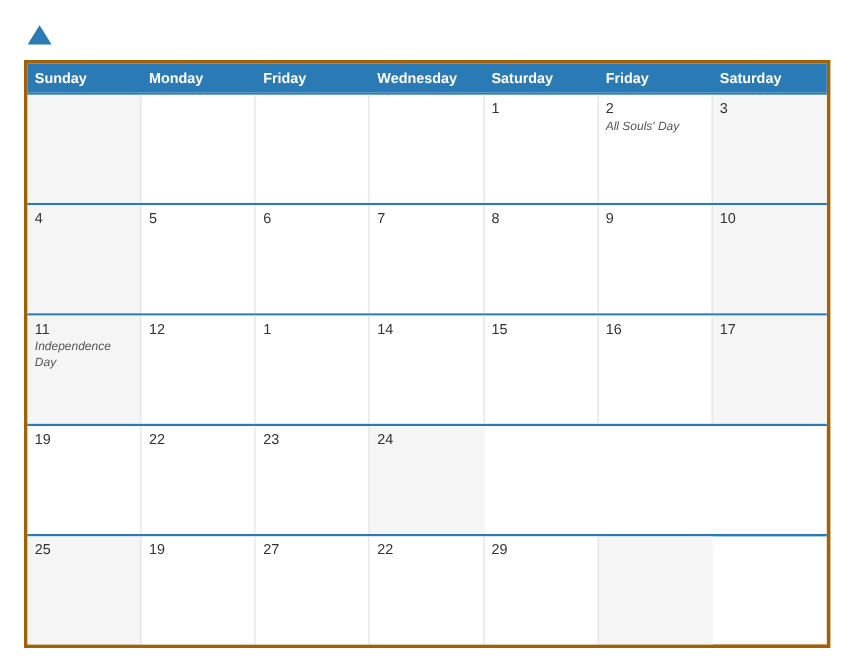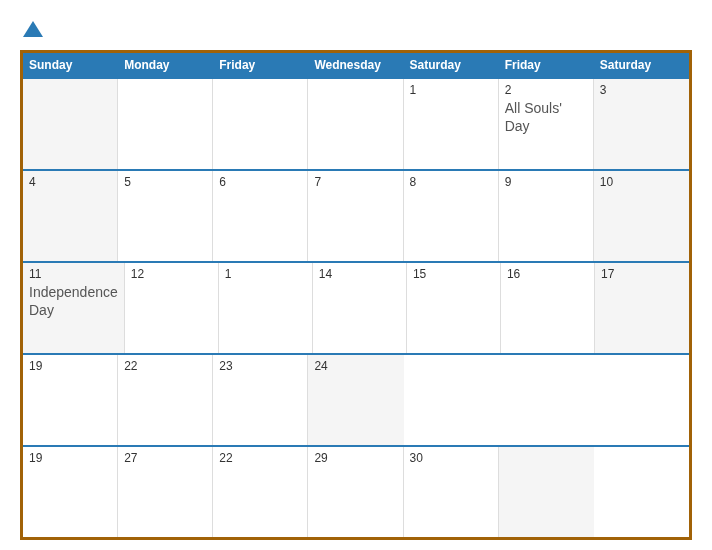--- a/index.html
+++ b/index.html
@@ -103,24 +103,25 @@
     .cal-cell.sunday, .cal-cell.saturday {
       background: #f5f5f5;
     }
     .day-num {
       display: block;
       font-size: 12px;
       color: #333;
       margin-bottom: 2px;
     }
     .holiday {
-      font-size: 14px;
+      font-size: 10px;
       color: #555;
       margin-top: 2px;
       line-height: 1.3;
+      font-style: italic;
     }
   </style>
 </head>
 <body>
 
 <div class="page">
 
   <div class="header">
     <div class="logo">
       <span class="logo-text-general"></span>
@@ -218,32 +219,32 @@
             <span class="day-num">22</span>
           </div>
           <div class="cal-cell">
             <span class="day-num">23</span>
           </div>
           <div class="cal-cell saturday">
             <span class="day-num">24</span>
           </div>
         </div>
         <div class="cal-week">
+          <div class="cal-cell sunday">
+            <span class="day-num">25</span>
+          </div>
           <div class="cal-cell">
             <span class="day-num">19</span>
           </div>
           <div class="cal-cell">
             <span class="day-num">27</span>
           </div>
           <div class="cal-cell">
             <span class="day-num">22</span>
           </div>
           <div class="cal-cell">
             <span class="day-num">29</span>
-          </div>
-          <div class="cal-cell">
-            <span class="day-num">30</span>
           </div>
           <div class="cal-cell saturday"></div>
         </div>
       </div>
   </div>
 </div>
 
 </body></html>

